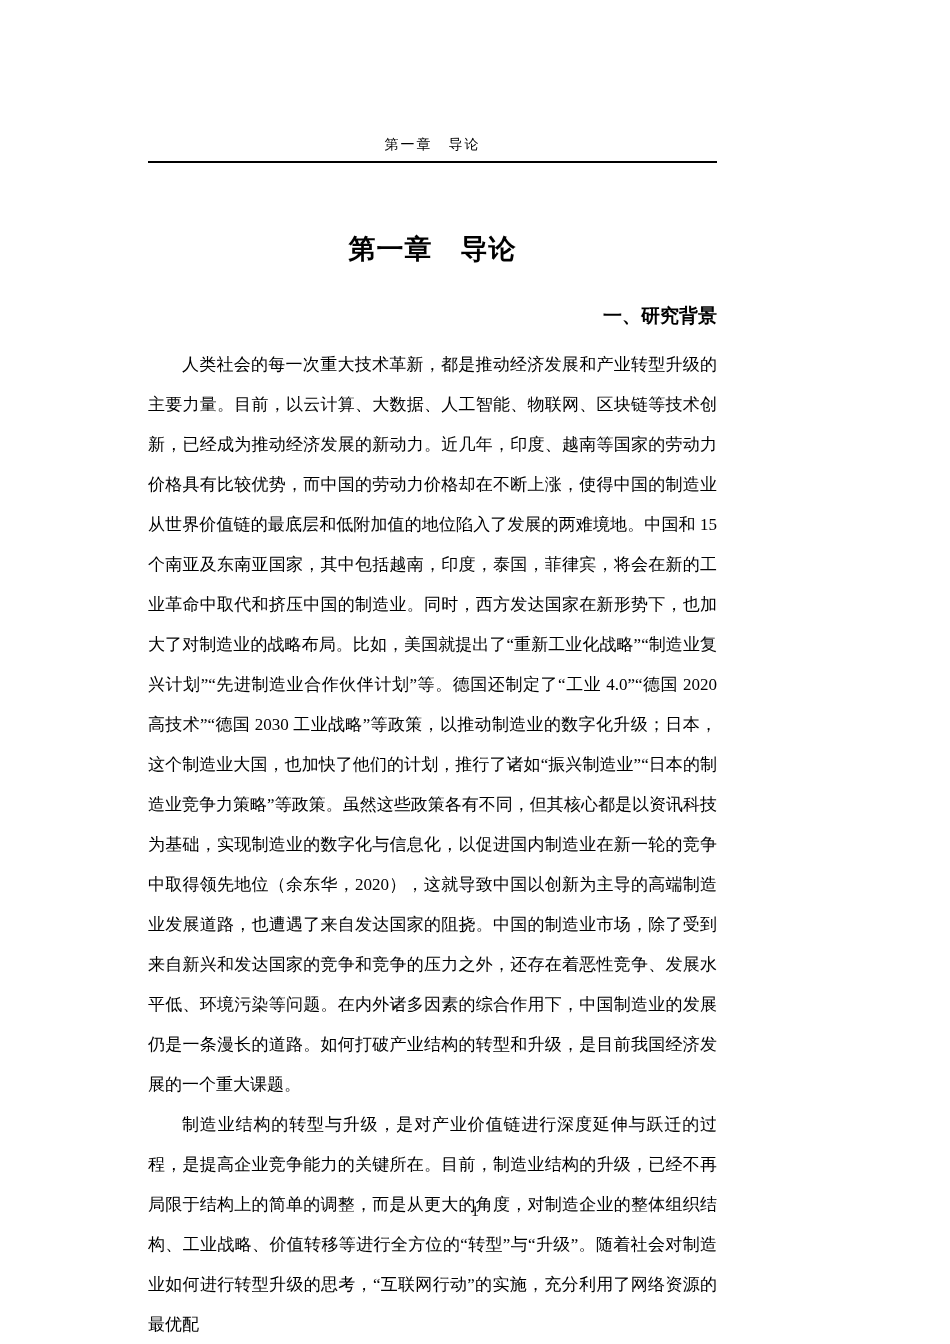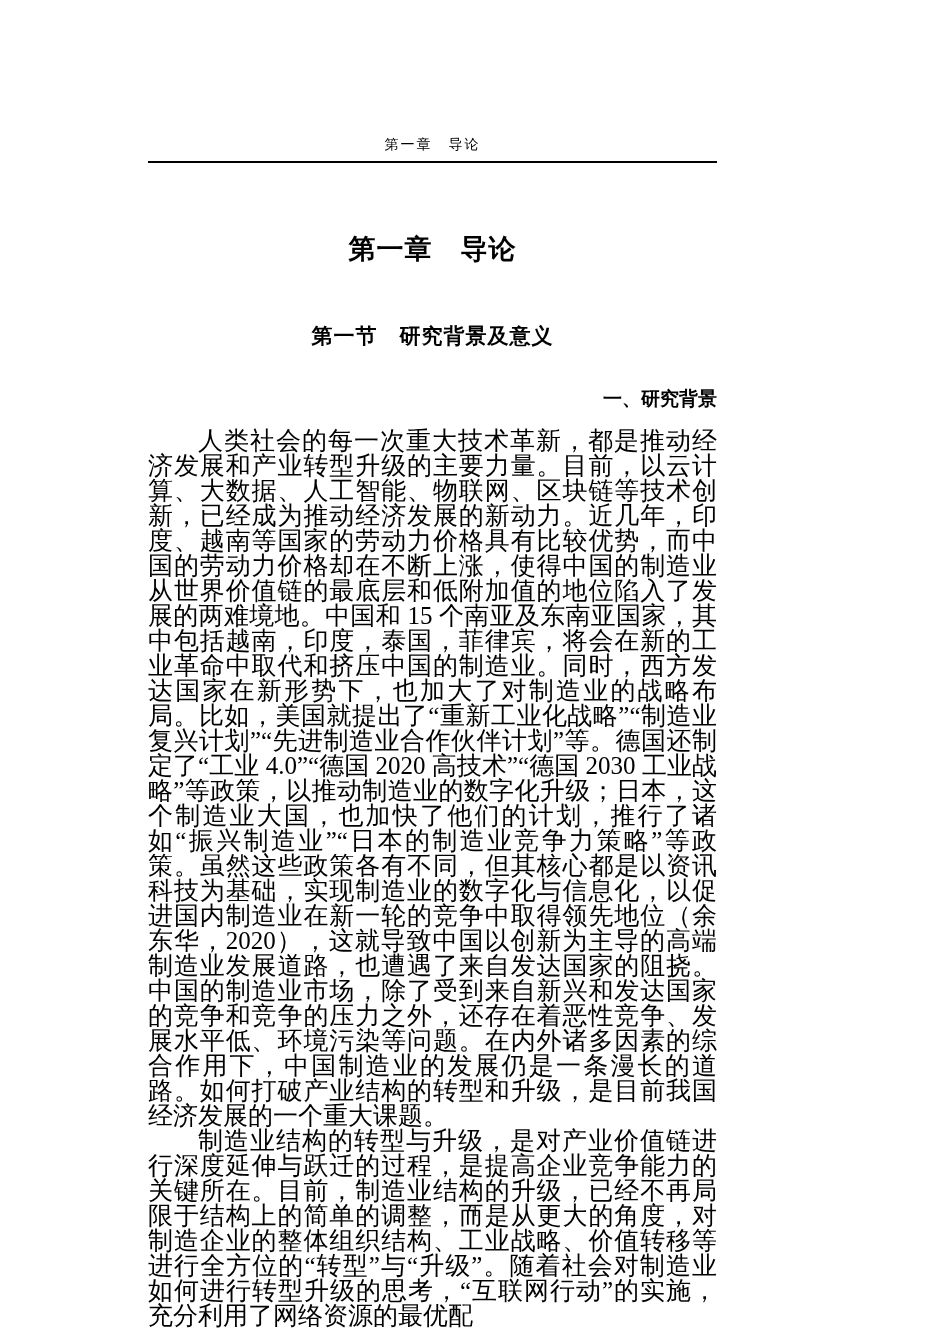--- a/index.html
+++ b/index.html
@@ -47,22 +47,22 @@
     text-align: right;
     font-size: 19px;
     font-weight: bold;
     font-family: Liberation Serif, serif;
   }
   .body-text {
     margin-top: 16px;
   }
   .body-text p {
     margin: 0;
-    font-size: 25px;
-    line-height: 25px;
+    font-size: 17px;
+    line-height: 40px;
     text-align: justify;
     text-indent: 2em;
   }
   .footer {
     position: absolute;
     left: 0;
     right: 0;
     bottom: 132px;
     text-align: center;
     font-size: 15px;
@@ -72,21 +72,20 @@
 <body>
 
 <div class="page">
 
   <div class="running-header">
     <span>第一章　导论</span>
   </div>
 
   <h1 class="chapter-title">第一章　导论</h1>
 
-  <h2 class="section-title">第一节　研究背景及意义</h2>
 
   <h3 class="subsection-title">一、研究背景</h3>
 
   <div class="body-text">
     <p>人类社会的每一次重大技术革新，都是推动经济发展和产业转型升级的主要力量。目前，以云计算、大数据、人工智能、物联网、区块链等技术创新，已经成为推动经济发展的新动力。近几年，印度、越南等国家的劳动力价格具有比较优势，而中国的劳动力价格却在不断上涨，使得中国的制造业从世界价值链的最底层和低附加值的地位陷入了发展的两难境地。中国和 15 个南亚及东南亚国家，其中包括越南，印度，泰国，菲律宾，将会在新的工业革命中取代和挤压中国的制造业。同时，西方发达国家在新形势下，也加大了对制造业的战略布局。比如，美国就提出了“重新工业化战略”“制造业复兴计划”“先进制造业合作伙伴计划”等。德国还制定了“工业 4.0”“德国 2020 高技术”“德国 2030 工业战略”等政策，以推动制造业的数字化升级；日本，这个制造业大国，也加快了他们的计划，推行了诸如“振兴制造业”“日本的制造业竞争力策略”等政策。虽然这些政策各有不同，但其核心都是以资讯科技为基础，实现制造业的数字化与信息化，以促进国内制造业在新一轮的竞争中取得领先地位（余东华，2020），这就导致中国以创新为主导的高端制造业发展道路，也遭遇了来自发达国家的阻挠。中国的制造业市场，除了受到来自新兴和发达国家的竞争和竞争的压力之外，还存在着恶性竞争、发展水平低、环境污染等问题。在内外诸多因素的综合作用下，中国制造业的发展仍是一条漫长的道路。如何打破产业结构的转型和升级，是目前我国经济发展的一个重大课题。</p>
     <p>制造业结构的转型与升级，是对产业价值链进行深度延伸与跃迁的过程，是提高企业竞争能力的关键所在。目前，制造业结构的升级，已经不再局限于结构上的简单的调整，而是从更大的角度，对制造企业的整体组织结构、工业战略、价值转移等进行全方位的“转型”与“升级”。随着社会对制造业如何进行转型升级的思考，“互联网行动”的实施，充分利用了网络资源的最优配</p>
   </div>
 
   <div class="footer">
     <span>1</span>

